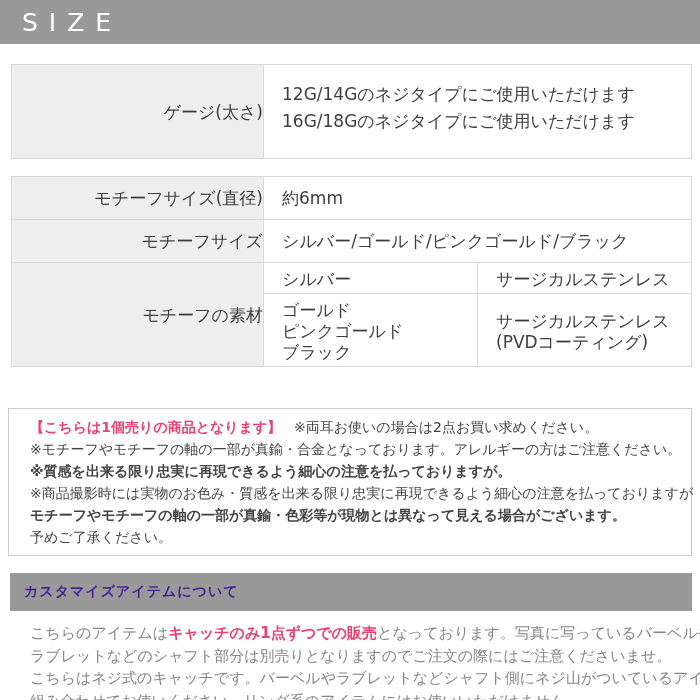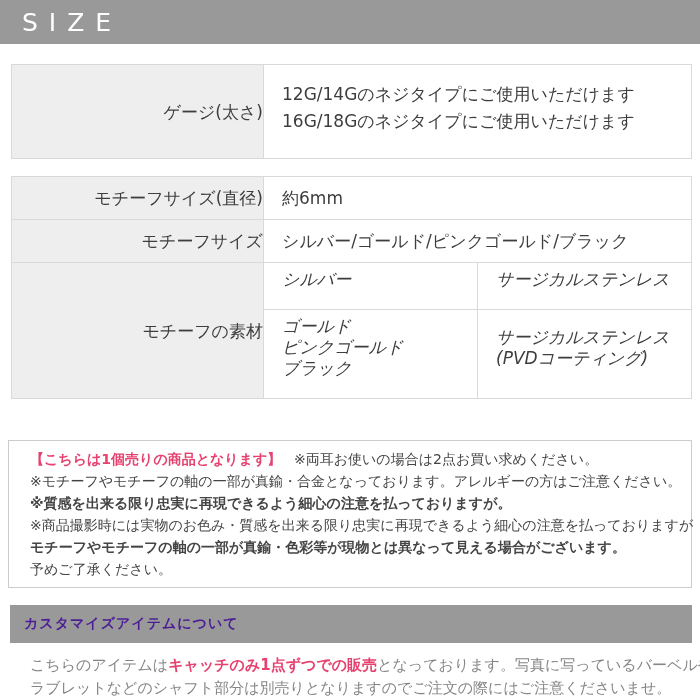--- a/index.html
+++ b/index.html
@@ -53,21 +53,21 @@
   }
   table.spec th {
     background: #eeeeee;
     padding-left: 20px;
     width: 252px;
     text-align: right;
   }
   td.pre, th.pre { white-space: pre-line; }
   table.gauge td { line-height: 27px; padding-top: 16px; padding-bottom: 23px; }
   table.detail td.subcol { width: 146px; }
-  table.detail tr.mat-sub td { line-height: 21px; padding-top: 6px; padding-bottom: 19px; font-style: italic; }
+  table.detail tr.mat-sub td { line-height: 21px; padding-top: 6px; padding-bottom: 3px; }
 
   
   .notice-box {
     margin: 41px 8px 0 8px;
     border: 1px solid #cccccc;
     background: #ffffff;
     padding: 7px 10px 7px 21px;
   }
   .notice-box p {
     font-size: 14px;

